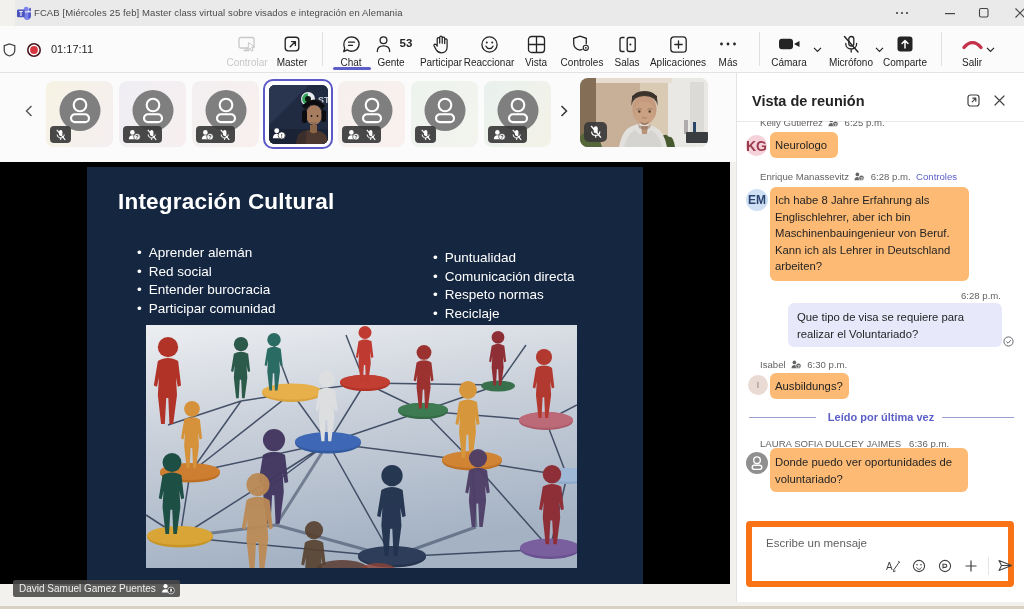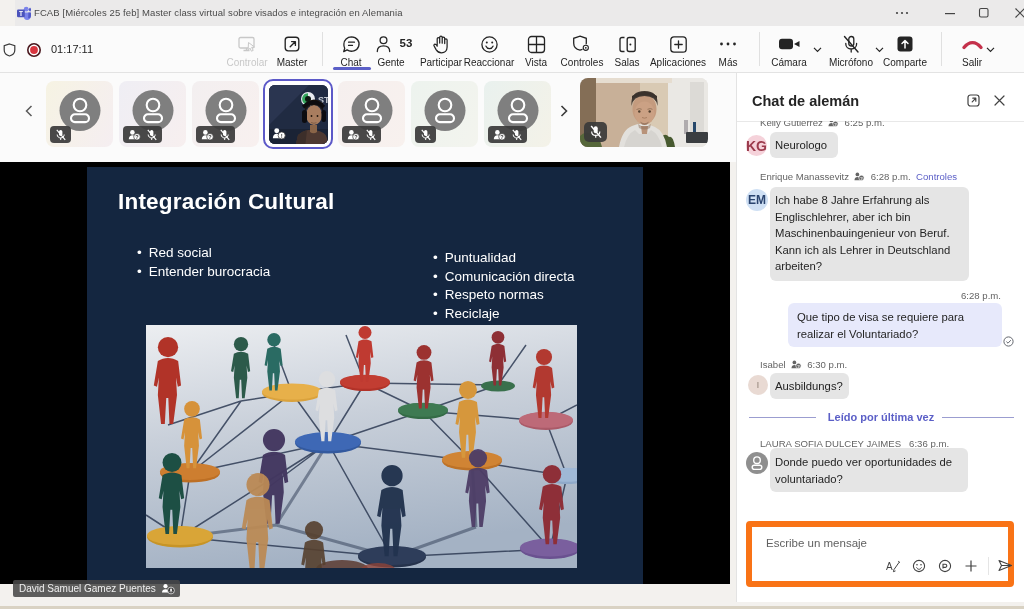--- a/index.html
+++ b/index.html
@@ -35,21 +35,21 @@
 .bl { position:absolute; color:#fff; font-size:13.5px; line-height:18.6px; }
 .bl li { list-style:none; }
 .bl li:before { content:"\2022"; margin-right:7px; }
 #nametag { position:absolute; left:13px; top:580px; height:17px; background:rgba(72,72,72,.88); border-radius:2px; color:#efefef; font-size:10px; line-height:17px; padding:0 5px 0 6px; display:flex; align-items:center; gap:5px; z-index:5; }
 
 
 #chat { position:absolute; left:736px; top:73px; width:288px; height:529px; background:#fff; border-left:1px solid #e3e3e3; }
 #chathead { position:absolute; left:15px; top:20px; font-size:14.5px; font-weight:bold; color:#242424; }
 .clabel { position:absolute; font-size:9.6px; color:#646464; white-space:nowrap; }
 .cav { position:absolute; width:21px; height:21px; border-radius:50%; font-weight:bold; display:flex; align-items:center; justify-content:center; }
-.bub { position:absolute; background:#e5e5e5; border-radius:6px; font-size:11.3px; color:#242424; line-height:16.6px; padding:5px 10px 5px 5px; }
+.bub { position:absolute; background:#fdba74; border-radius:6px; font-size:11.3px; color:#242424; line-height:16.6px; padding:5px 10px 5px 5px; }
 .bub.own { padding-left:9px; }
 .bub.own { background:#e7e9fb; }
 
 
 #tanbar { position:absolute; left:0; top:606px; width:1024px; height:3px; background:#d9d2c3; z-index:9; }
 svg { display:block; }
 .clabel svg { display:inline-block; }
 </style>
 </head>
 <body>
@@ -456,22 +456,24 @@
           <path d="M1.8,0.8 L10.2,10.8" stroke="#fff" stroke-width="1.2"></path>
         </svg>
       </div>
   </div>
 </div>
 
 <div id="stage">
   <div id="slide">
     <div id="slidetitle">Integración Cultural</div>
     <ul class="bl" style="left:50px; top:77px;">
+      <li>Aprender alemán</li>
       <li>Red social</li>
       <li>Entender burocracia</li>
+      <li>Participar comunidad</li>
     </ul>
     <ul class="bl" style="left:346px; top:82px;">
       <li>Puntualidad</li>
       <li>Comunicación directa</li>
       <li>Respeto normas</li>
       <li>Reciclaje</li>
     </ul>
     <div id="photo" style="position:absolute; left:59px; top:158px; width:431px; height:243px;">
       <svg width="431" height="243" viewBox="0 0 431 243">
         <defs>
@@ -548,21 +550,21 @@
   <svg width="14" height="12" viewBox="0 0 14 12">
       <circle cx="4.5" cy="3.2" r="2.1" fill="#fff"></circle>
       <path d="M1,9.5c0-2 1.6-3.2 3.5-3.2s3.5,1.2,3.5,3.2z" fill="#fff"></path>
       <circle cx="10" cy="7.5" r="3.4" fill="#3c3c3c" stroke="#fff" stroke-width=".7"></circle>
       <rect x="9.2" y="5.6" width="1.7" height="2.6" rx=".8" fill="#fff"></rect>
       <path d="M8.5,8.2c.2,1 2.8,1 3,0" stroke="#fff" stroke-width=".6" fill="none"></path>
     </svg>
 </div>
 
 <div id="chat">
-  <div id="chathead">Chat de alemán</div>
+  <div id="chathead">Vista de reunión</div>
   <svg class="abs" style="left:230px; top:21px;" width="13" height="13" viewBox="0 0 13 13">
       <rect x="1" y="1" width="11" height="11" rx="2.5" fill="none" stroke="#424242" stroke-width="1.2"></rect>
       <path d="M5.2,7.8 L8.6,4.4 M5.8,4.2 h3 v3" fill="none" stroke="#424242" stroke-width="1.2" stroke-linecap="round" stroke-linejoin="round"></path>
     </svg>
   <svg class="abs" style="left:256px; top:21px;" width="13" height="13" viewBox="0 0 13 13">
       <path d="M2,2 L11,11 M11,2 L2,11" stroke="#424242" stroke-width="1.2" stroke-linecap="round"></path>
     </svg>
 
   <div style="position:absolute; left:0; top:48px; width:288px; height:1px; background:#e8e8e8;"></div>
   <div style="position:absolute; left:0; top:48px; width:288px; height:400px; overflow:hidden;">

